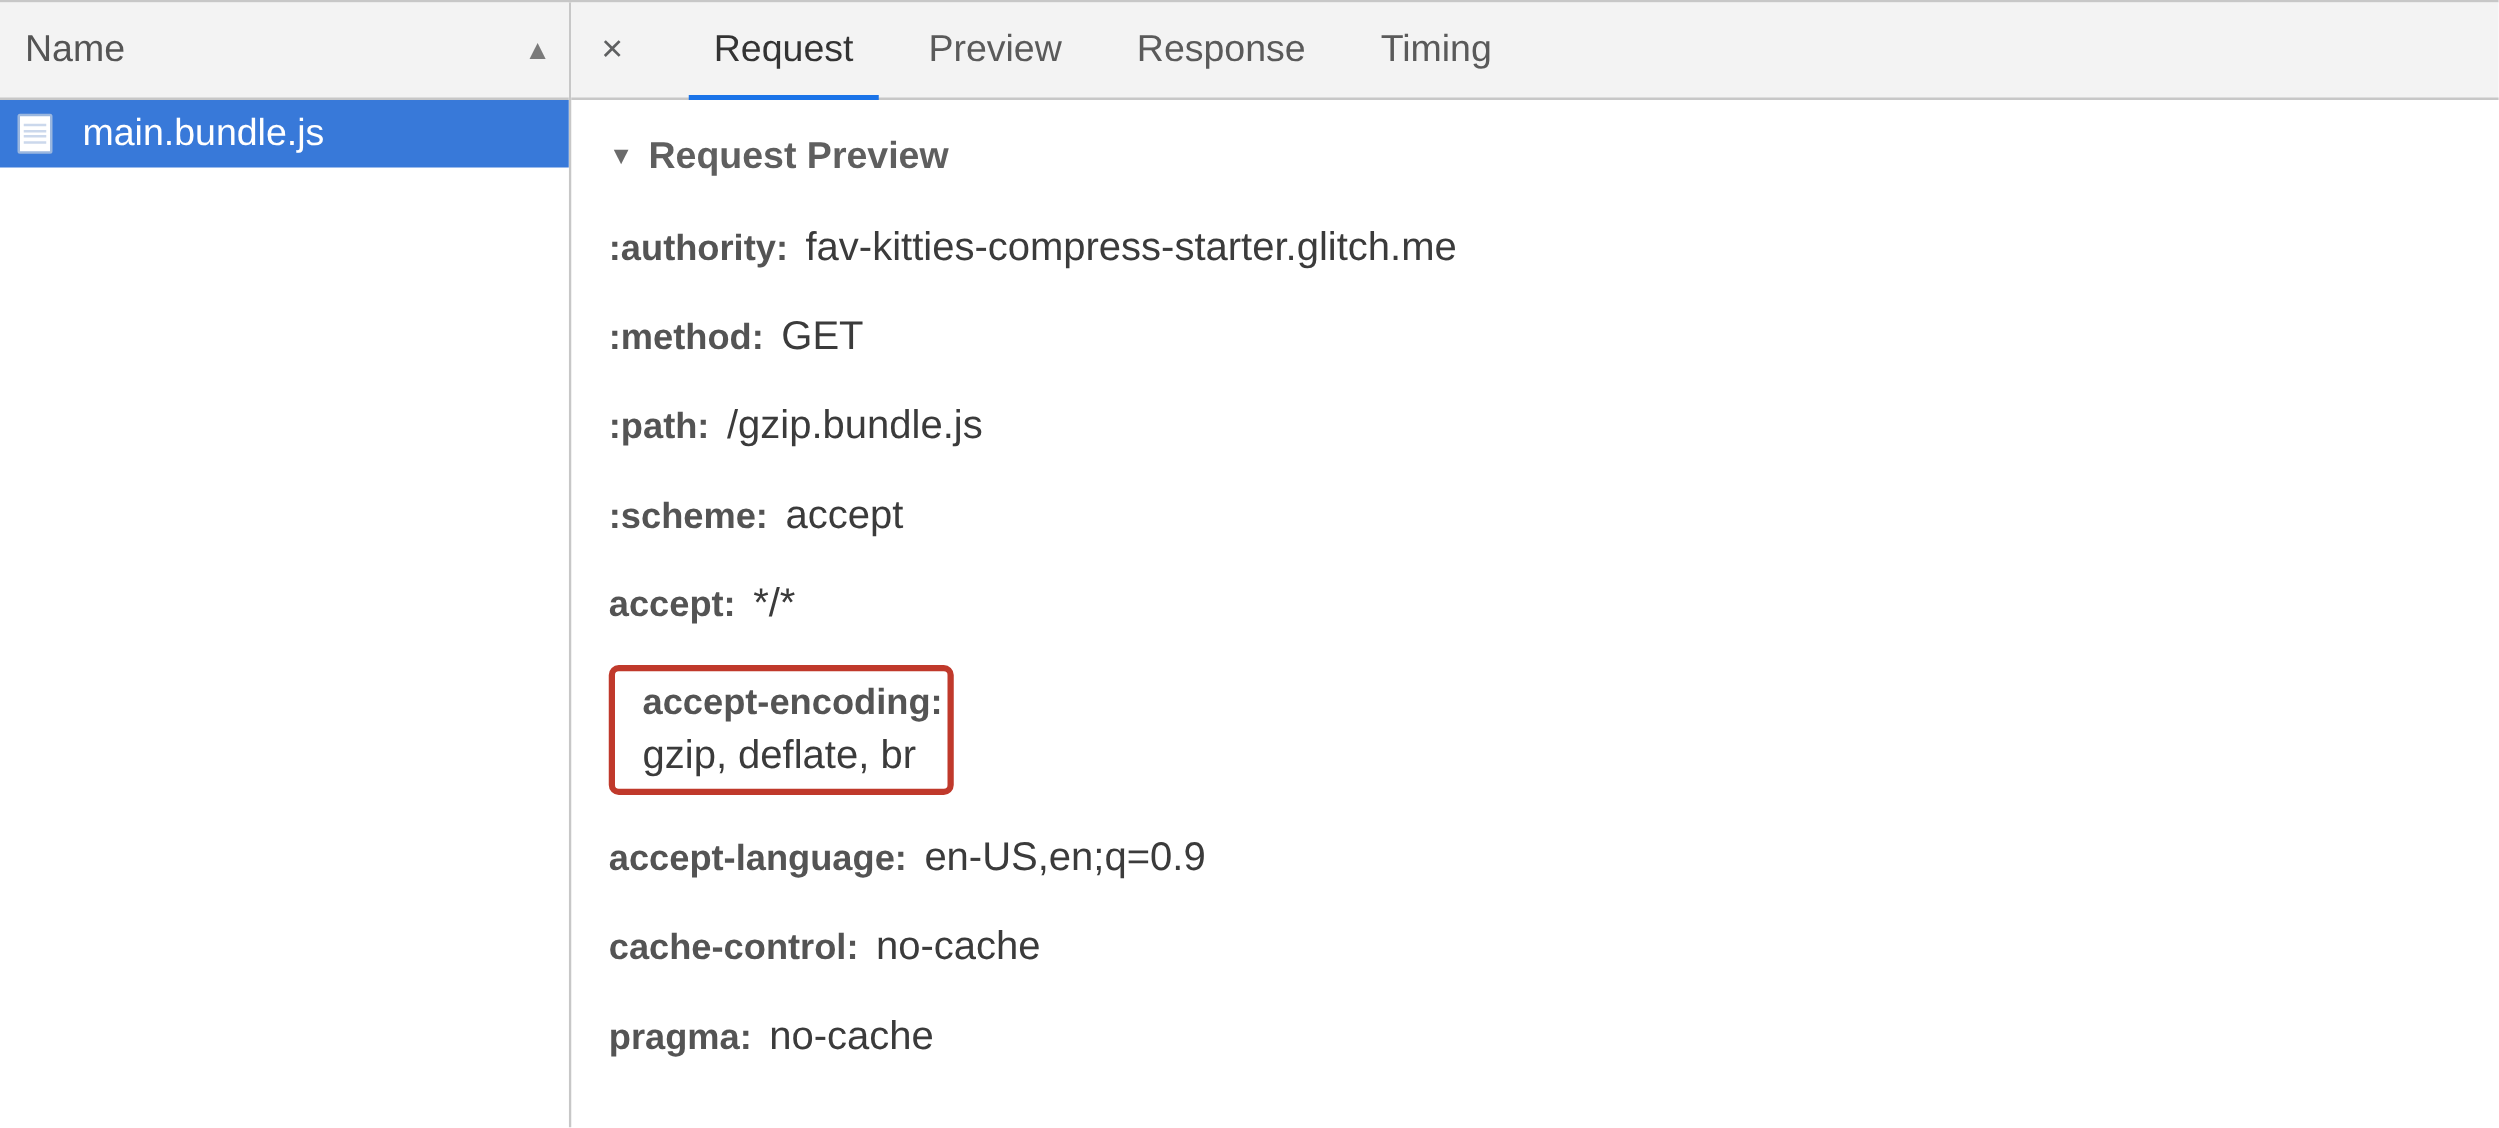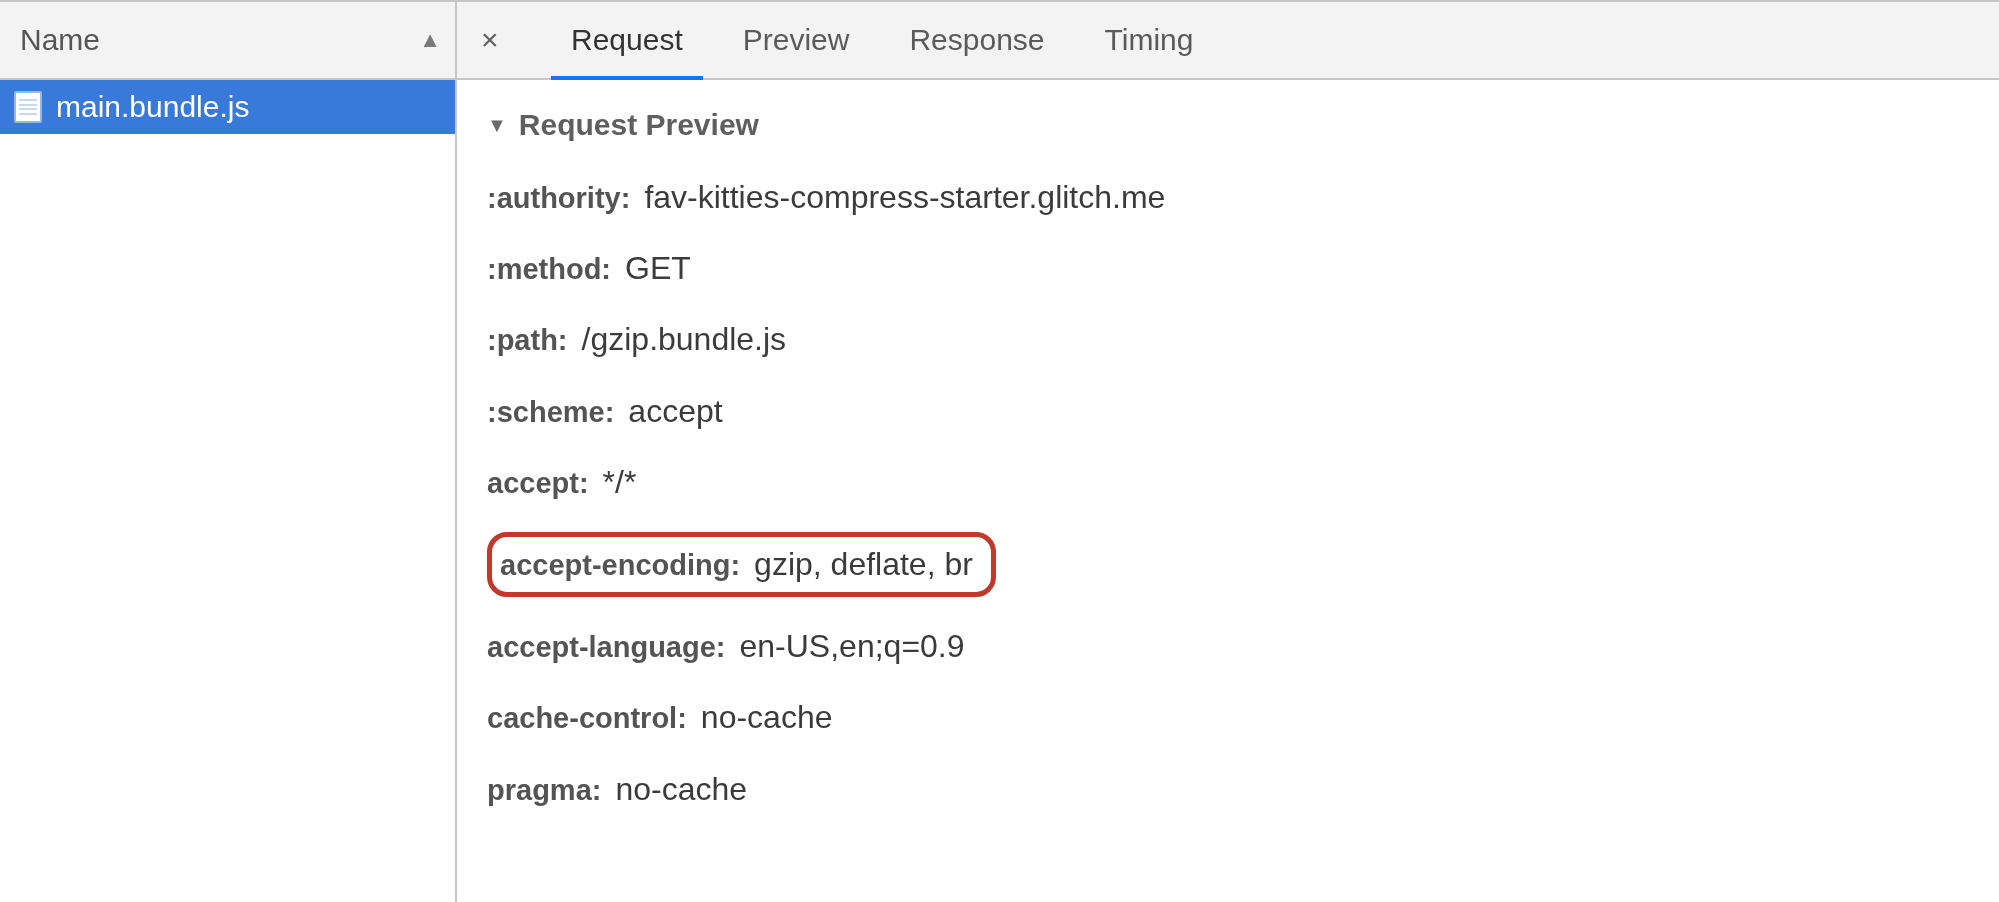--- a/index.html
+++ b/index.html
@@ -40,21 +40,21 @@
   .sort-icon {
     font-size: 22px;
     color: #7a7a7a;
   }
   .sidebar-list { flex: 1; background: #fff; }
   .list-item {
     height: 54px;
     display: flex;
     align-items: center;
     padding: 0 14px;
-    gap: 14px;
+    gap: 24px;
     background: #3879d9;
     color: #fff;
     font-size: 30px;
   }
   .file-icon {
     width: 28px; height: 32px;
     background: #fff;
     border: 2px solid #9ab7df;
     border-radius: 2px;
     display: flex;
@@ -140,24 +140,25 @@
   }
   .hdr-value {
     font-family: Liberation Sans, sans-serif;
     color: #3b3b3b;
     margin-left: 14px;
     font-size: 32px;
     white-space: nowrap;
   }
   .hdr-row.hl .hl-wrap {
     border: 5px solid #c0392b;
-    border-radius: 20px;
+    border-radius: 8px;
     padding: 6px 18px 6px 8px;
     display: inline-flex;
     align-items: baseline;
+    flex-direction: column;
   }
 </style>
 </head>
 <body>
 
 <div class="container">
 
   <div class="sidebar">
     <div class="sidebar-header">
       <span>Name</span>

